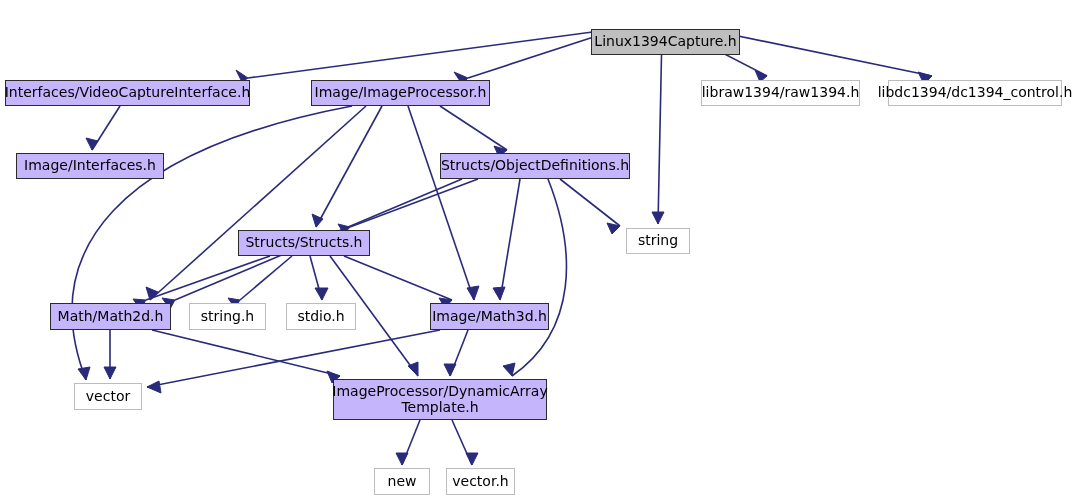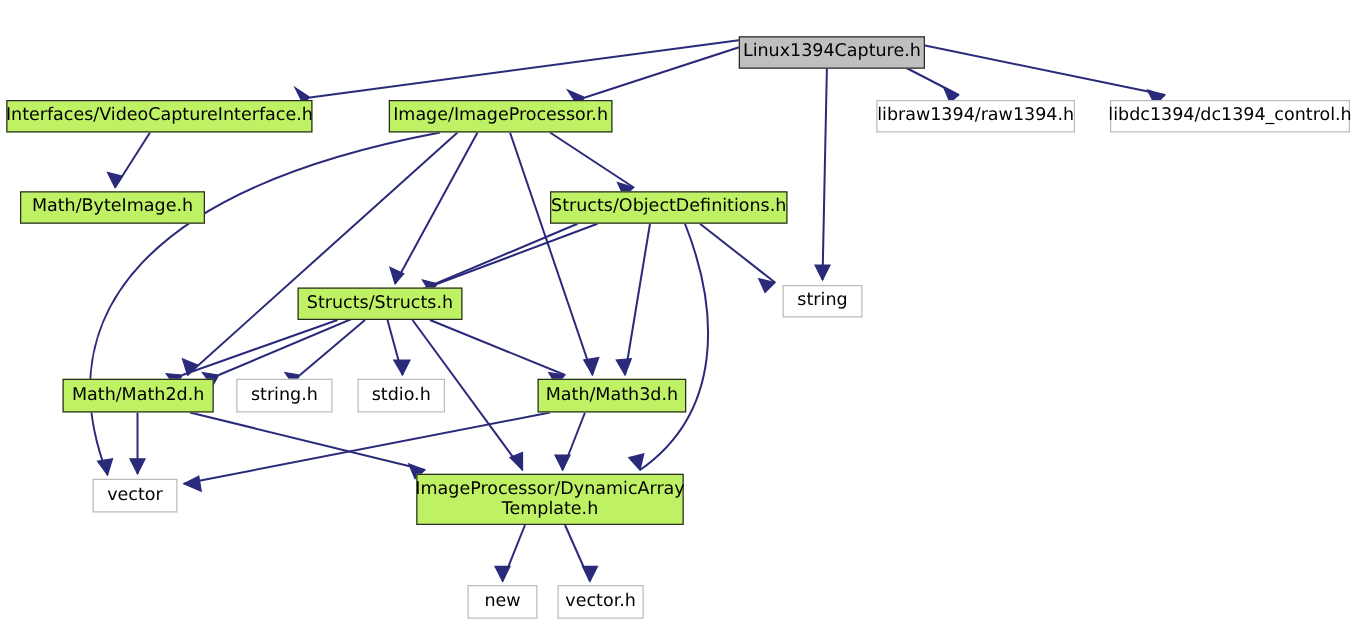--- a/index.html
+++ b/index.html
@@ -42,21 +42,21 @@
     line-height: 1.12;
     color: #000000;
     white-space: pre-line;
   }
   .node-box.kind-root {
     background: #bfbfbf;
     border: 1.4px solid #2b2b2b;
     margin-top: 24px;
   }
   .node-box.kind-local {
-    background: #bef264;
+    background: #c4b5fd;
     border: 1.4px solid #2b2b2b;
   }
   .node-box.kind-system {
     background: #ffffff;
     border: 1.2px solid #bcbcbc;
   }
 </style>
 </head>
 <body>
 
@@ -117,28 +117,28 @@
         <polygon class="edge-head" points="402,465 396,453 408,453" fill="#2a2a7a"></polygon>
         <path class="edge-path" d="M 452,420 L 472,465" stroke="#2a2a7a"></path>
         <polygon class="edge-head" points="472,465 466,453 478,453" fill="#2a2a7a"></polygon>
       </g>
   </svg>
   <div id="node-layer">
       <div class="node-box kind-root" style="left: 591px; top: 5px; width: 149px; height: 26px; font-size: 14px;">Linux1394Capture.h</div>
       <div class="node-box kind-local" style="left: 5px; top: 80px; width: 245px; height: 26px; font-size: 14px;">Interfaces/VideoCaptureInterface.h</div>
       <div class="node-box kind-local" style="left: 311px; top: 80px; width: 179px; height: 26px; font-size: 14px;">Image/ImageProcessor.h</div>
       <div class="node-box kind-system" style="left: 701px; top: 80px; width: 159px; height: 26px; font-size: 14px;">libraw1394/raw1394.h</div>
-      <div class="node-box kind-system" style="left: 888px; top: 80px; width: 192px; height: 26px; font-size: 14px;">libdc1394/dc1394_control.h</div>
-      <div class="node-box kind-local" style="left: 16px; top: 153px; width: 148px; height: 26px; font-size: 14px;">Math/ByteImage.h</div>
+      <div class="node-box kind-system" style="left: 888px; top: 80px; width: 174px; height: 26px; font-size: 14px;">libdc1394/dc1394_control.h</div>
+      <div class="node-box kind-local" style="left: 16px; top: 153px; width: 148px; height: 26px; font-size: 14px;">Image/Interfaces.h</div>
       <div class="node-box kind-local" style="left: 440px; top: 153px; width: 190px; height: 26px; font-size: 14px;">Structs/ObjectDefinitions.h</div>
       <div class="node-box kind-local" style="left: 238px; top: 230px; width: 132px; height: 26px; font-size: 14px;">Structs/Structs.h</div>
       <div class="node-box kind-system" style="left: 626px; top: 228px; width: 64px; height: 26px; font-size: 14px;">string</div>
       <div class="node-box kind-local" style="left: 50px; top: 303px; width: 121px; height: 27px; font-size: 14px;">Math/Math2d.h</div>
       <div class="node-box kind-system" style="left: 189px; top: 303px; width: 77px; height: 27px; font-size: 14px;">string.h</div>
       <div class="node-box kind-system" style="left: 286px; top: 303px; width: 70px; height: 27px; font-size: 14px;">stdio.h</div>
-      <div class="node-box kind-local" style="left: 430px; top: 303px; width: 119px; height: 27px; font-size: 14px;">Math/Math3d.h</div>
+      <div class="node-box kind-local" style="left: 430px; top: 303px; width: 119px; height: 27px; font-size: 14px;">Image/Math3d.h</div>
       <div class="node-box kind-system" style="left: 74px; top: 383px; width: 68px; height: 27px; font-size: 14px;">vector</div>
       <div class="node-box kind-local" style="left: 333px; top: 379px; width: 214px; height: 41px; font-size: 14px;">ImageProcessor/DynamicArray
 Template.h</div>
       <div class="node-box kind-system" style="left: 374px; top: 468px; width: 56px; height: 27px; font-size: 14px;">new</div>
       <div class="node-box kind-system" style="left: 446px; top: 468px; width: 69px; height: 27px; font-size: 14px;">vector.h</div>
     </div>
 </div>
 
 </body></html>

